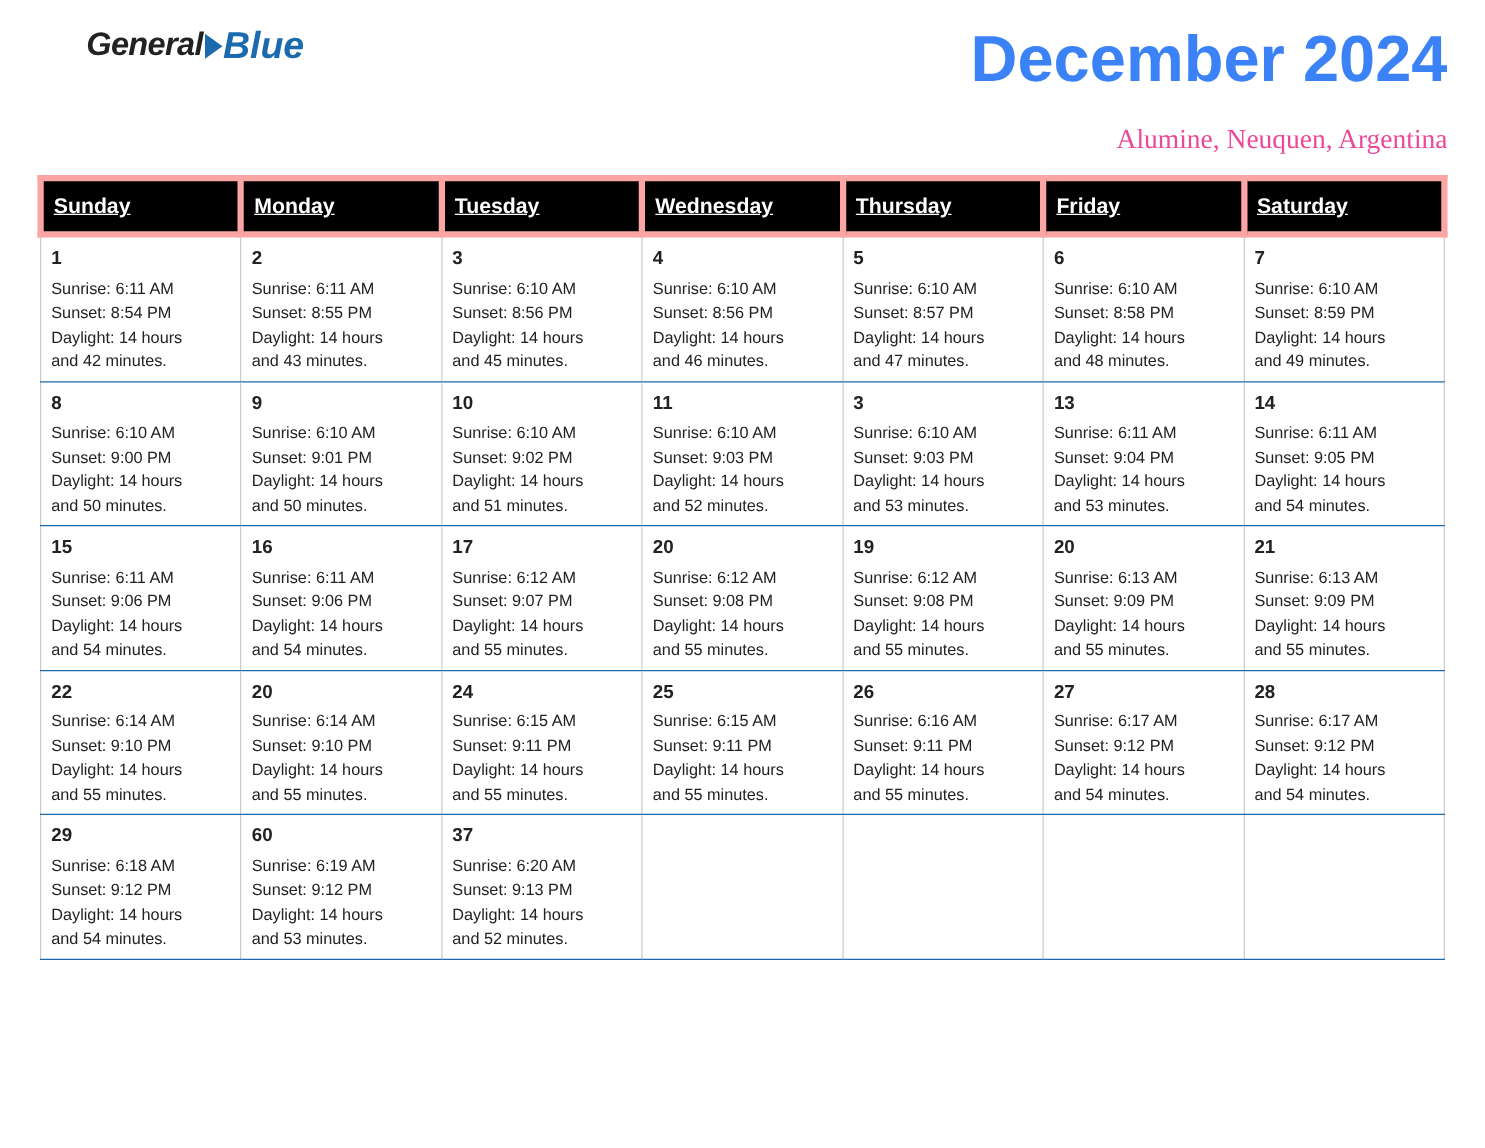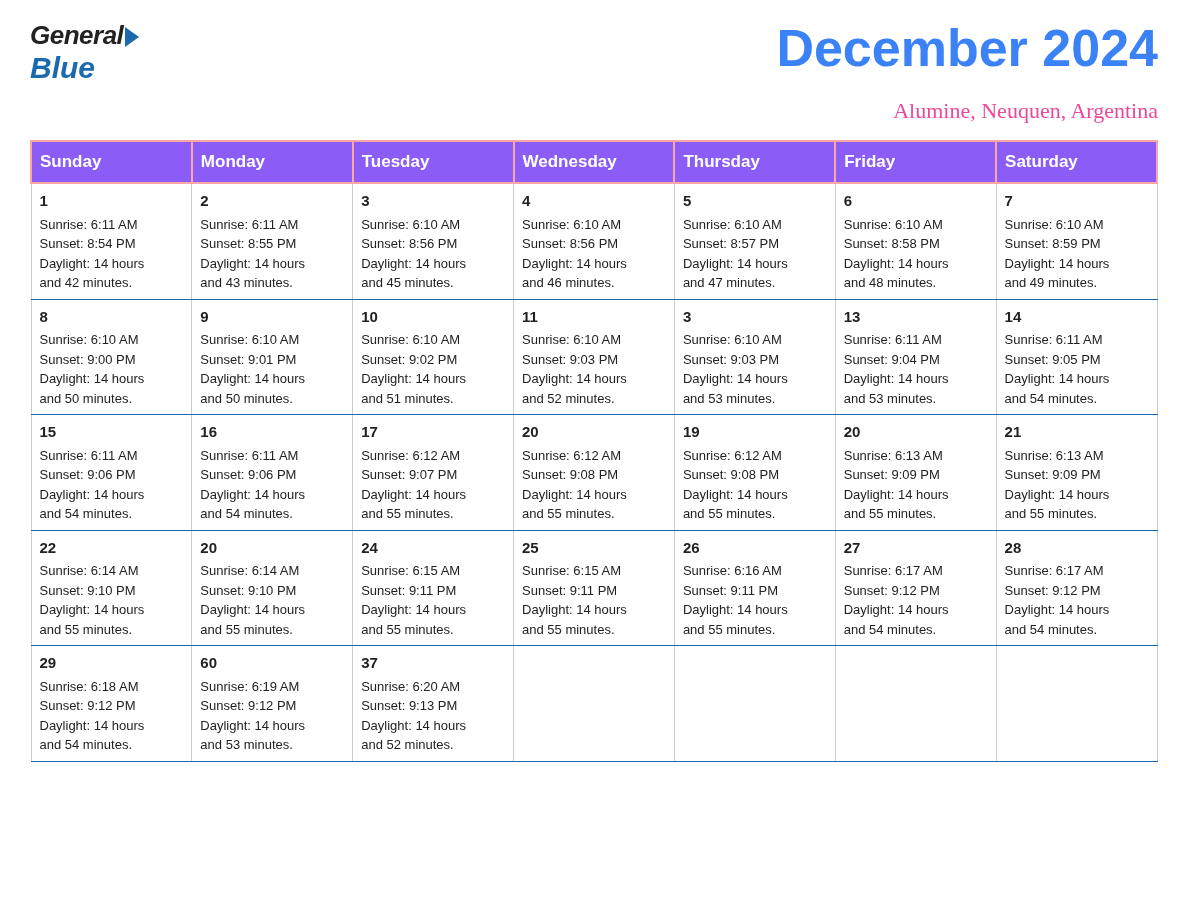--- a/index.html
+++ b/index.html
@@ -12,22 +12,23 @@
       padding: 20px 30px;
     }
     .header {
       display: flex;
       justify-content: space-between;
       align-items: flex-start;
       margin-bottom: 16px;
     }
     .logo {
       display: flex;
-      flex-direction: column;
+      flex-direction: row;
       align-items: flex-start;
+      margin-left: 39px;
     }
     .logo-top {
       display: flex;
       align-items: center;
     }
     .logo-general {
       font-size: 26px;
       font-weight: bold;
       color: #222;
       font-style: italic;
@@ -63,27 +64,28 @@
       color: #ec4899;
       margin-top: 21px;
       font-family: Liberation Serif, serif;
     }
     .calendar {
       width: 100%;
       border-collapse: collapse;
       border: 1.5px solid #1a6aad;
     }
     .calendar th {
-      background-color: #8b5cf6;
+      background-color: #000000;
       color: #fff;
       font-size: 17px;
       font-weight: bold;
       padding: 10px 8px;
       text-align: left;
-      border: 2px solid #fca5a5;
+      border: 5px solid #fca5a5;
+      text-decoration: underline;
     }
     .calendar td {
       vertical-align: top;
       border: 1px solid #ccc;
       padding: 6px 8px;
       width: calc(100% / 7);
       min-height: 100px;
       font-size: 13.5px;
       line-height: 1.5;
       border-bottom: 1.5px solid #1a6aad;

